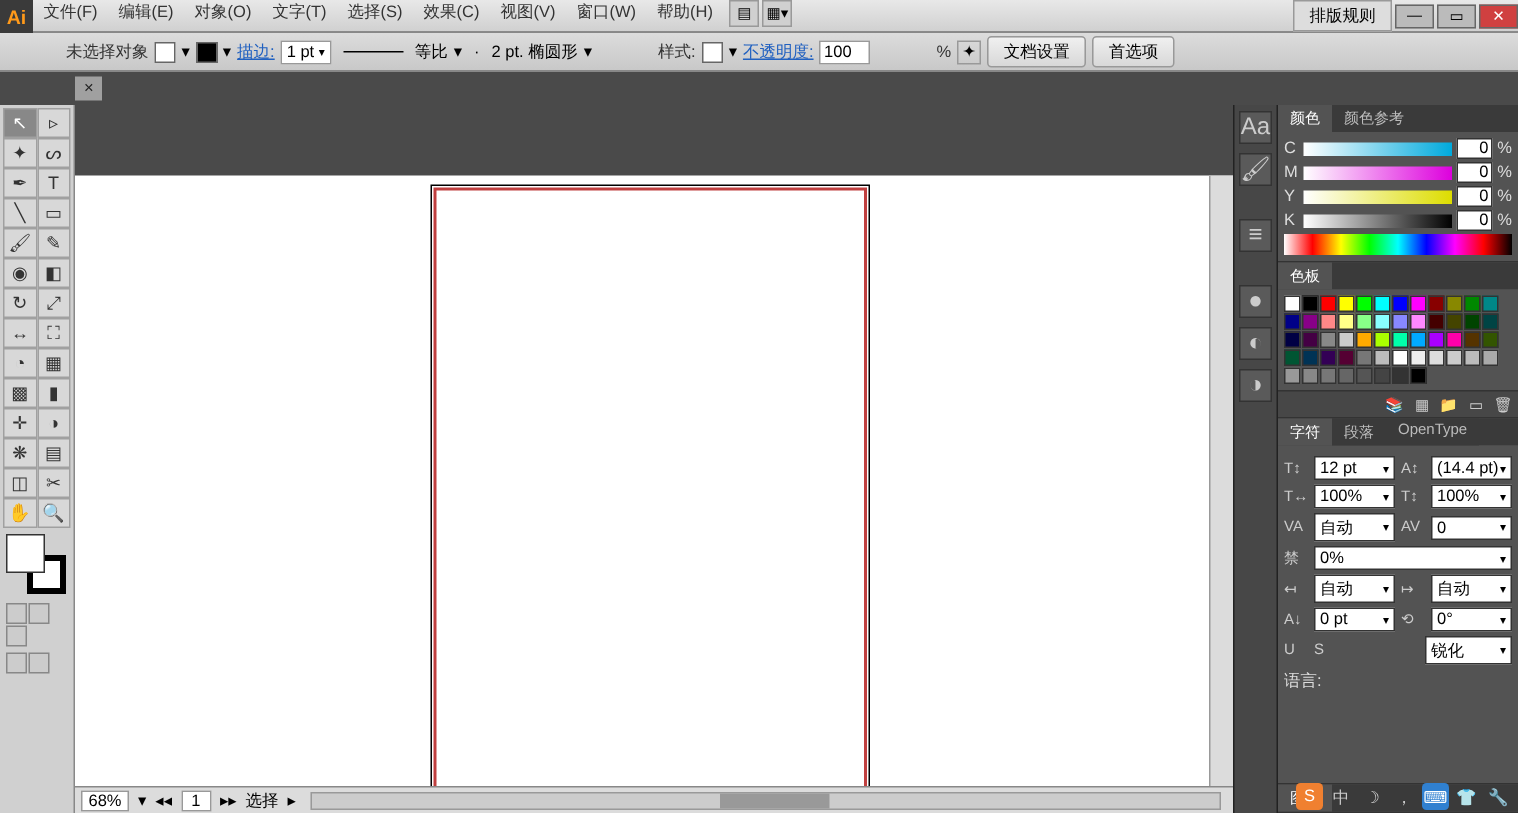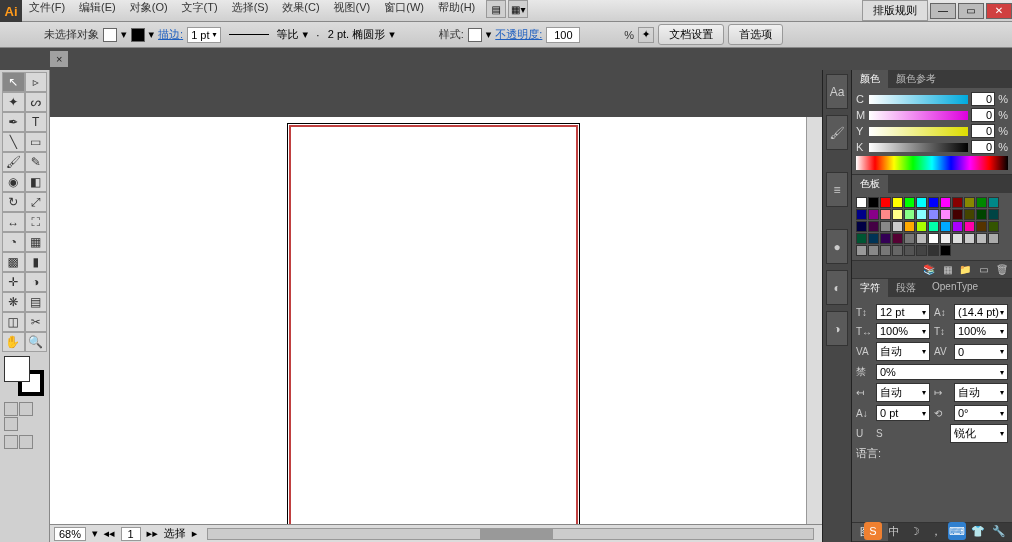--- a/index.html
+++ b/index.html
@@ -22,21 +22,21 @@
 
 .controlbar { height: 26px; background: linear-gradient(#dcdcdc, #c8c8c8); display: flex; align-items: center; border-bottom: 1px solid #888; padding: 0 4px; gap: 4px; }
 .ctrl-label { color: #333; margin-left: 40px; }
 .swatch-small { width: 14px; height: 14px; border: 1px solid #666; }
 .swatch-white { background: #fff; }
 .swatch-black { background: #000; }
 .link-text { color: #2060c0; text-decoration: underline; }
 .ctrl-drop { border: 1px solid #999; background: #fff; padding: 1px 3px; display: flex; align-items: center; }
 .ctrl-drop::after { content: "▾"; margin-left: 3px; font-size: 8px; }
 .ctrl-btn { padding: 2px 10px; border: 1px solid #999; background: linear-gradient(#f0f0f0,#d8d8d8); border-radius: 3px; }
-.input-small { width: 34px; border: 1px solid #999; padding: 1px 2px; text-align: center; background: #fff; }
+.input-small { width: 34px; border: 1px solid #999; padding: 1px 2px; text-align: left; background: #fff; }
 
 
 .doctab { height: 22px; background: #4a4a4a; display: flex; align-items: center; }
 .doctab-label { background: #a0a0a0; padding: 2px 10px; color: #222; border-right: 1px solid #666; }
 .doctab-x { background: #a0a0a0; padding: 2px 6px; color: #222; }
 
 
 .workspace { display: flex; height: 472px; }
 .toolbox { width: 50px; background: #d0d0d0; border-right: 1px solid #888; padding: 2px; }
 .tool-row { display: flex; }
@@ -51,21 +51,21 @@
 .canvas-area { flex: 1; background: #4a4a4a; position: relative; display: flex; flex-direction: column; margin-top: 47px; }
 .canvas-inner { flex: 1; background: #fff; margin: 0; position: relative; overflow: hidden; }
 .artboard { position: absolute; left: 237px; top: 6px; width: 293px; height: 432px; border: 1px solid #000; outline: 2px solid #c04040; outline-offset: -4px; background: #fff; }
 .vscroll { position: absolute; right: 0; top: 0; width: 16px; height: 100%; background: #dcdcdc; border-left: 1px solid #999; }
 .statusbar { height: 18px; background: #dcdcdc; display: flex; align-items: center; border-top: 1px solid #888; padding: 0 4px; gap: 6px; }
 .status-zoom { border: 1px solid #999; padding: 0 4px; background: #fff; }
 .hscroll-track { flex: 1; height: 12px; background: #ccc; border: 1px solid #999; margin: 0 4px; position: relative; }
 .hscroll-thumb { position: absolute; left: 45%; width: 12%; height: 100%; background: #999; }
 
 .midstrip { width: 30px; background: #474747; border-left: 1px solid #222; border-right: 1px solid #222; display: flex; flex-direction: column; align-items: center; padding-top: 4px; gap: 6px; }
-.midstrip-icon { width: 22px; height: 35px; background: #5a5a5a; border: 1px solid #333; color: #ccc; display: flex; align-items: center; justify-content: center; font-size: 12px; }
+.midstrip-icon { width: 22px; height: 22px; background: #5a5a5a; border: 1px solid #333; color: #ccc; display: flex; align-items: center; justify-content: center; font-size: 16px; }
 
 .panels { width: 160px; background: #535353; display: flex; flex-direction: column; }
 .panel { border-bottom: 1px solid #333; }
 .panel-tabs { display: flex; background: #3a3a3a; height: 18px; }
 .ptab { padding: 2px 8px; color: #bbb; background: #3a3a3a; font-size: 10px; }
 .ptab.active { background: #535353; color: #fff; }
 .panel-body { padding: 4px; background: #535353; color: #ddd; font-size: 10px; }
 
 .cmyk-row { display: flex; align-items: center; gap: 3px; margin-bottom: 2px; }
 .cmyk-label { width: 10px; }

